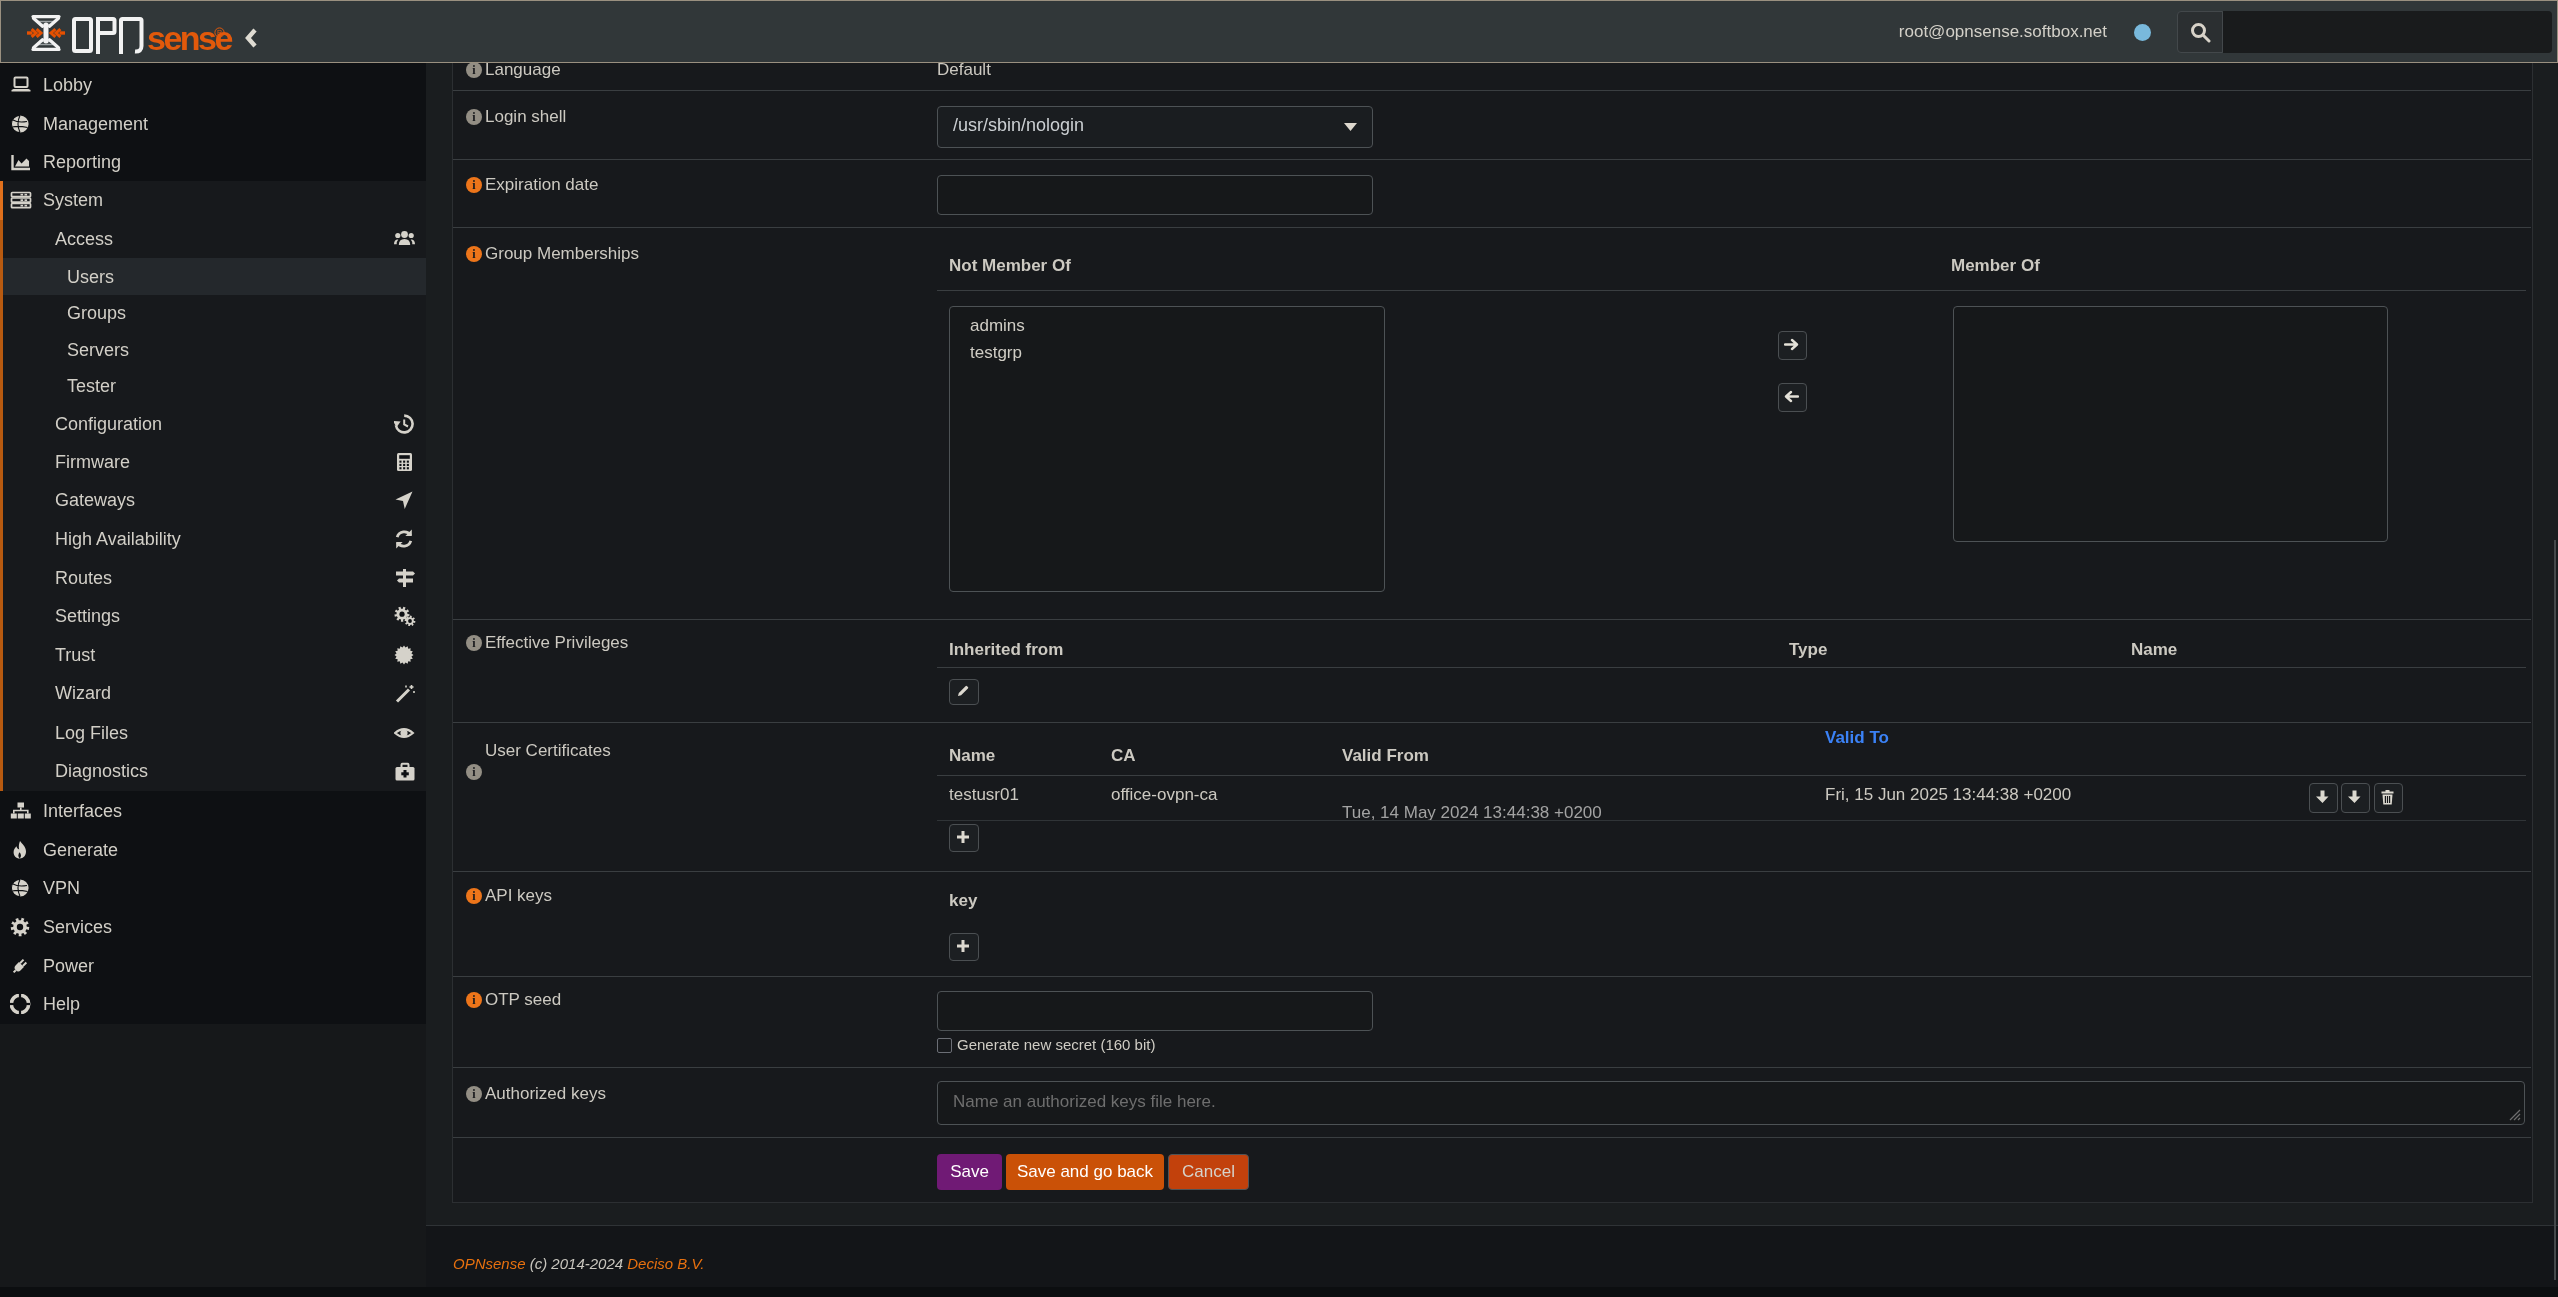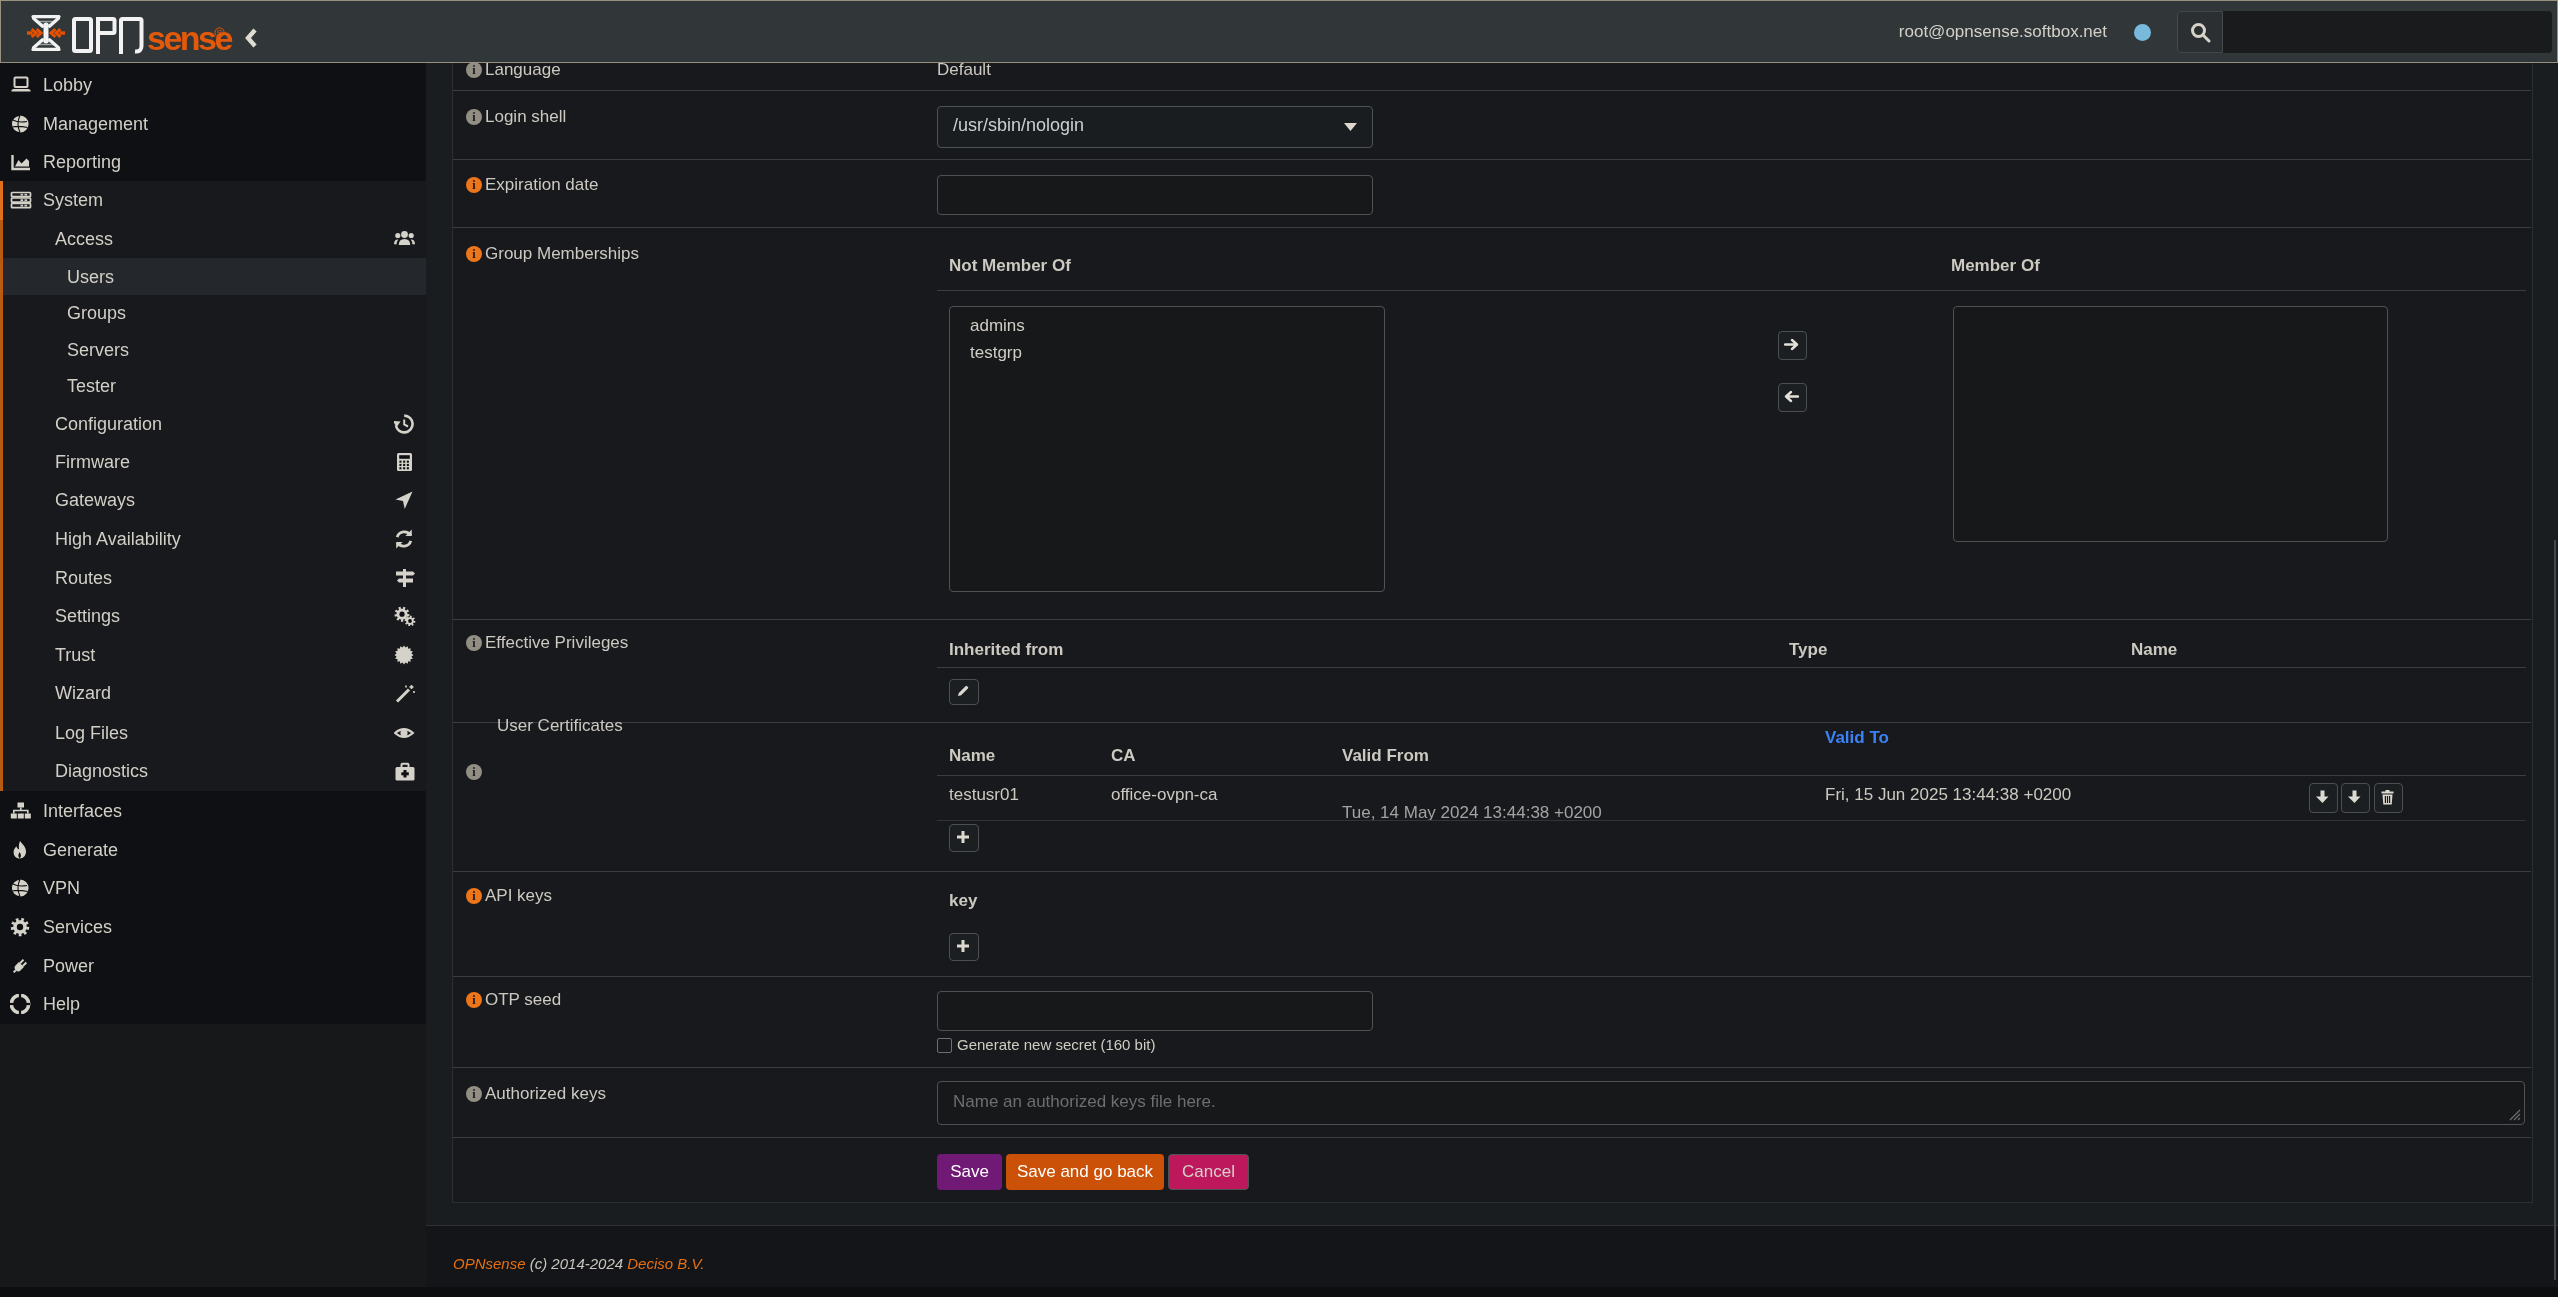--- a/index.html
+++ b/index.html
@@ -293,21 +293,21 @@
 <div class="lbl" style="left:485px;top:633px;">Effective Privileges</div>
 <div class="abs" style="left:949px;top:640px;font:bold 17px 'Liberation Sans';color:#ccc9c1;white-space:nowrap;">Inherited from</div>
 <div class="abs" style="left:1789px;top:640px;font:bold 17px 'Liberation Sans';color:#ccc9c1;white-space:nowrap;">Type</div>
 <div class="abs" style="left:2131px;top:640px;font:bold 17px 'Liberation Sans';color:#ccc9c1;white-space:nowrap;">Name</div>
 <div class="abs" style="left:937px;top:667px;width:1589px;height:1px;background:#3a3e41;"></div>
 <div class="sbtn" style="left:949px;top:679px;width:28px;height:24px;"></div>
 <svg class="abs" style="left:956px;top:684px;" width="14" height="14" viewBox="0 0 14 14">
       <path d="M2,12 L2.8,9 L9.5,2.2 A1.1,1.1 0 0 1 11.1,2.2 L11.9,3 A1.1,1.1 0 0 1 11.9,4.6 L5.1,11.3 L2,12 Z" fill="#ddd9d0"></path>
     </svg>
 <div class="ic icg" style="left:466px;top:764px;">i</div>
-<div class="lbl" style="left:485px;top:716px;margin-left:12px;">User Certificates</div>
+<div class="lbl" style="left:485px;top:741px;">User Certificates</div>
 <div class="abs" style="left:949px;top:746px;font:bold 17px 'Liberation Sans';color:#ccc9c1;white-space:nowrap;">Name</div>
 <div class="abs" style="left:1111px;top:746px;font:bold 17px 'Liberation Sans';color:#ccc9c1;white-space:nowrap;">CA</div>
 <div class="abs" style="left:1342px;top:746px;font:bold 17px 'Liberation Sans';color:#ccc9c1;white-space:nowrap;">Valid From</div>
 <div class="abs" style="left:1825px;top:728px;font:bold 17px 'Liberation Sans';color:#3b82f6;white-space:nowrap;">Valid To</div>
 <div class="abs" style="left:937px;top:775px;width:1589px;height:1px;background:#3a3e41;"></div>
 <div class="abs" style="left:949px;top:785px;font:17px 'Liberation Sans';color:#ccc9c1;white-space:nowrap;">testusr01</div>
 <div class="abs" style="left:1111px;top:785px;font:17px 'Liberation Sans';color:#ccc9c1;white-space:nowrap;">office-ovpn-ca</div>
 <div class="abs" style="left:1342px;top:803px;font:17px 'Liberation Sans';color:#a3a3a3;white-space:nowrap;">Tue, 14 May 2024 13:44:38 +0200</div>
 <div class="abs" style="left:1825px;top:785px;font:17px 'Liberation Sans';color:#ccc9c1;white-space:nowrap;">Fri, 15 Jun 2025 13:44:38 +0200</div>
 <div class="sbtn" style="left:2309px;top:783px;width:27px;height:28px;"></div>
@@ -351,21 +351,21 @@
 <div class="abs" style="left:953px;top:1092px;font:17px 'Liberation Sans';color:#6e6e6e;white-space:nowrap;">Name an authorized keys file here.</div>
 <svg class="abs" style="left:2508px;top:1108px;" width="13" height="13" viewBox="0 0 13 13">
       <g stroke="#6e6e6e" stroke-width="1.2">
         <line x1="2" y1="12" x2="12" y2="2"></line>
         <line x1="6" y1="12" x2="12" y2="6"></line>
         <line x1="10" y1="12" x2="12" y2="10"></line>
       </g>
     </svg>
 <div class="abs" style="left:937px;top:1154px;width:65px;height:36px;background:#701a75;border-radius:4px;font:17px 'Liberation Sans';color:#fff;text-align:center;line-height:36px;">Save</div>
 <div class="abs" style="left:1006px;top:1154px;width:158px;height:36px;background:#ca5107;border-radius:4px;font:17px 'Liberation Sans';color:#fff;text-align:center;line-height:36px;">Save and go back</div>
-<div class="abs" style="left:1168px;top:1154px;width:81px;height:36px;background:#be185d;border:1px solid #505356;border-radius:4px;font:17px 'Liberation Sans';color:#d6d3cb;text-align:center;line-height:34px;box-sizing:border-box;">Cancel</div>
+<div class="abs" style="left:1168px;top:1154px;width:81px;height:36px;background:#c2410c;border:1px solid #505356;border-radius:4px;font:17px 'Liberation Sans';color:#d6d3cb;text-align:center;line-height:34px;box-sizing:border-box;">Cancel</div>
   </div>
 
 <div class="abs" style="left:426px;top:1226px;width:2132px;height:64px;background:#131518;"></div>
 <div class="abs" style="left:426px;top:1225px;width:2132px;height:1px;background:#2f3336;"></div>
 <div class="abs" style="left:453px;top:1255px;font-size:15px;color:#c8c5bd;font-style:italic;">
   <span style="color:#e8710f;">OPNsense</span> (c) 2014-2024 <span style="color:#e8710f;">Deciso B.V.</span>
 </div>
 <div class="abs" style="left:0;top:1287px;width:2558px;height:10px;background:#0c0e10;"></div>
 <div class="abs" style="left:2554px;top:540px;width:2px;height:740px;background:#44484a;"></div>
 

